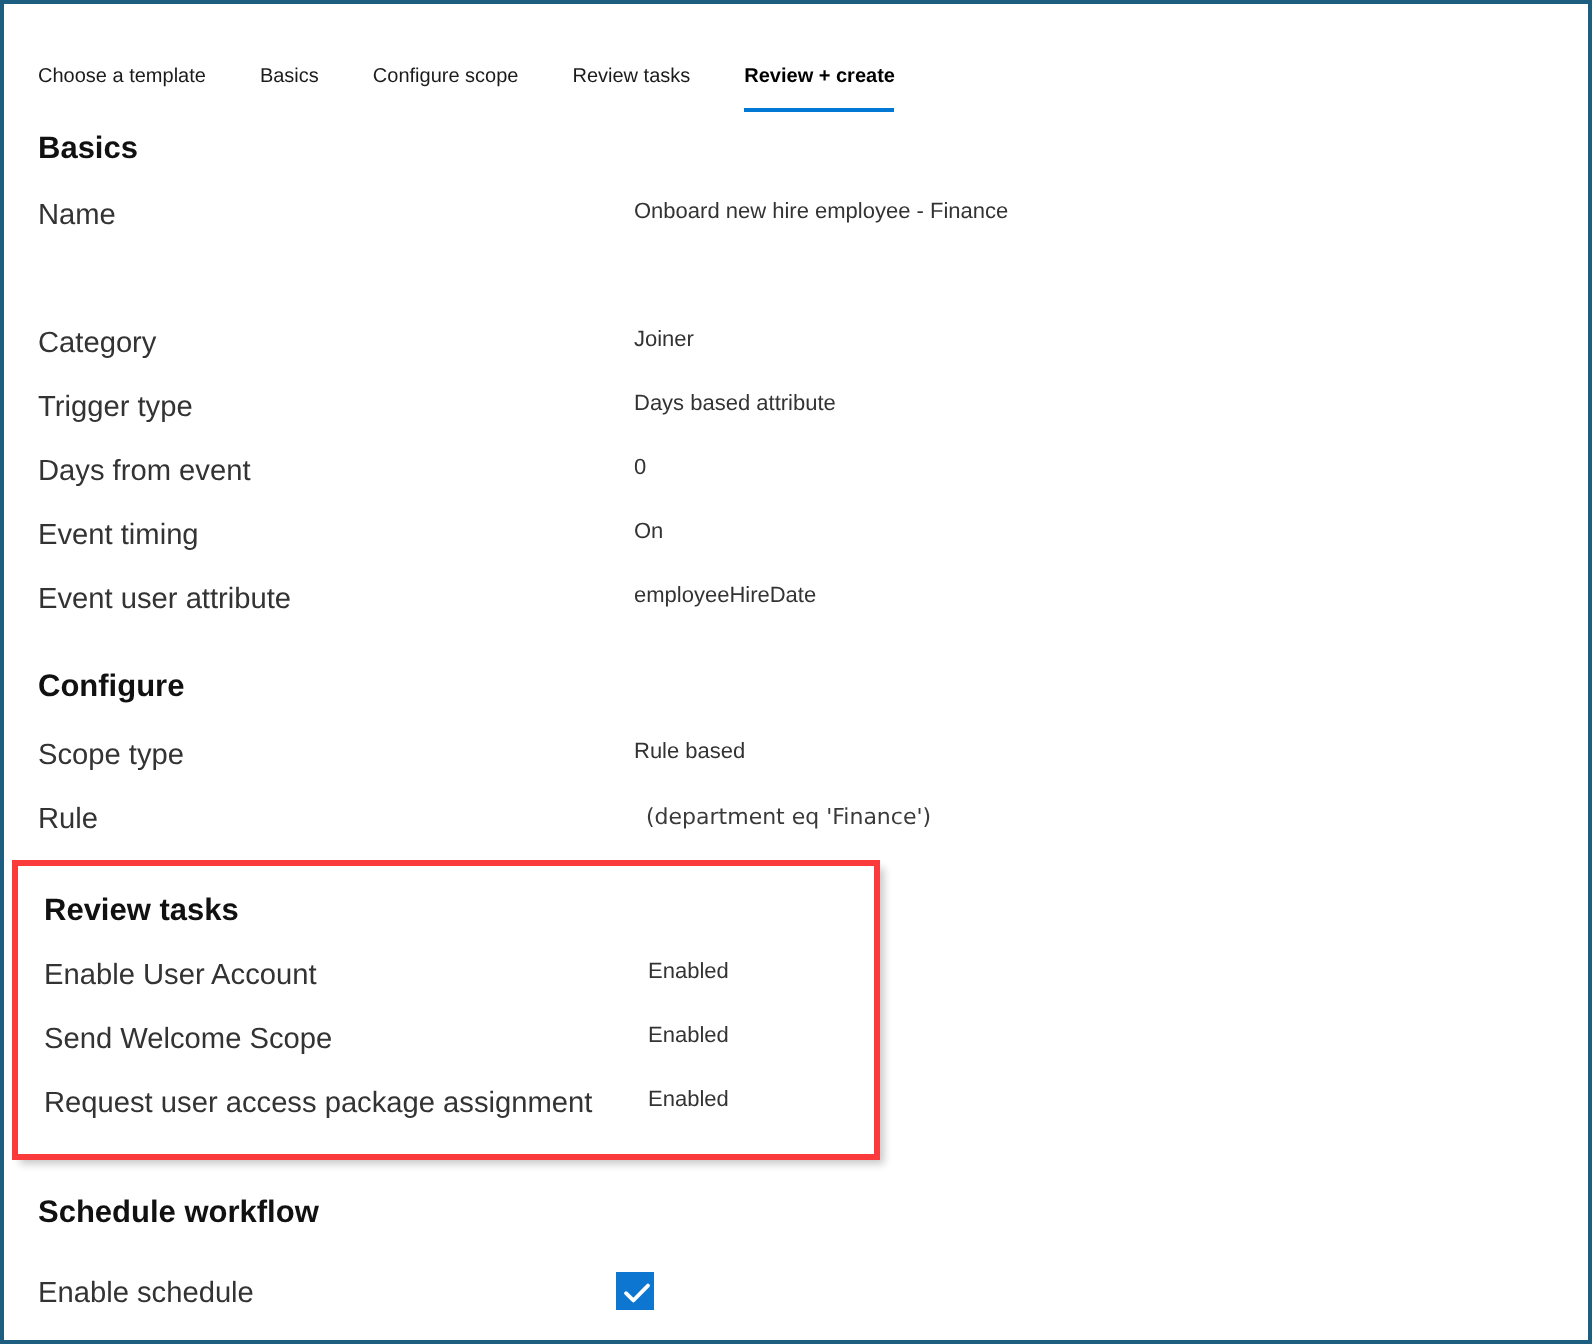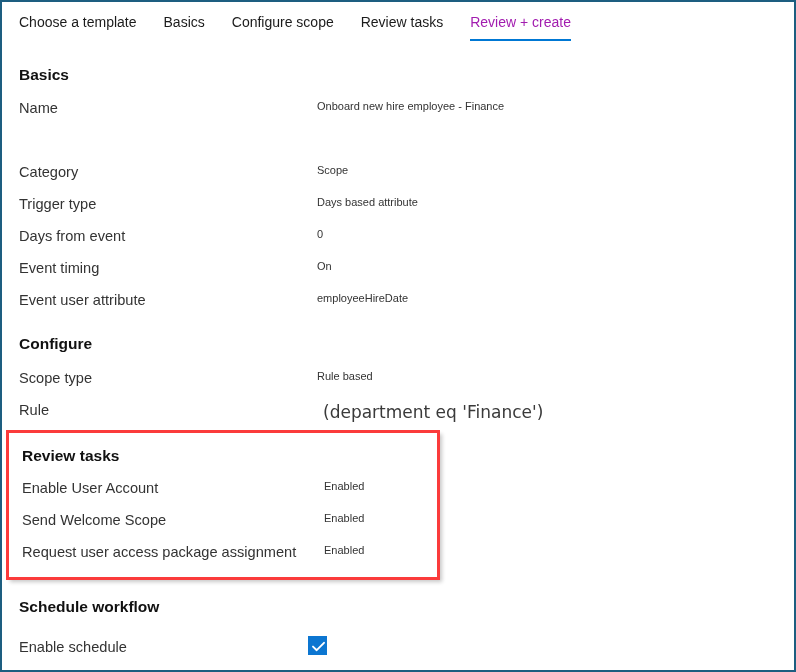--- a/index.html
+++ b/index.html
@@ -30,32 +30,33 @@
     left: 0; top: 0;
     width: 792px;
     height: 44px;
     display: flex;
     align-items: flex-start;
     padding-left: 17px;
     box-sizing: border-box;
   }
   .tab {
     position: relative;
-    font-size: 14px;
+    font-size: 10px;
     color: #1b1b1b;
     line-height: 1;
     padding: 13px 0 12px 0;
     margin-right: 27px;
     white-space: nowrap;
     cursor: pointer;
     user-select: none;
+    margin-top: 19px;
   }
   .tab.selected {
-    font-weight: normal;
-    color: #a21caf;
+    font-weight: bold;
+    color: #000000;
   }
   .tab.selected::after {
     content: "";
     position: absolute;
     left: 0;
     right: 0;
     bottom: 0;
     height: 2px;
     background: #0078d4;
   }
@@ -87,21 +88,21 @@
     position: absolute;
     left: 298px;
     top: 0;
     font-size: 11px;
     color: #333333;
     white-space: nowrap;
   }
   .row .val.alt-font {
     left: 304px;
     font-family: "DejaVu Sans", sans-serif;
-    font-size: 17px;
+    font-size: 11px;
     color: #3a3a3a;
   }
 
   
   #review-tasks-box {
     position: absolute;
     left: 4px;
     top: 428px;
     width: 434px;
     height: 150px;
@@ -154,21 +155,21 @@
   <div class="section-heading" style="top:64px;">Basics</div>
 
   <div class="row" style="top:98px;text-align:center;">
     <span class="lbl">Name</span>
     <span class="val">Onboard new hire employee - Finance</span>
   </div>
 
 
   <div class="row" style="top:162px;">
     <span class="lbl">Category</span>
-    <span class="val">Scope</span>
+    <span class="val">Joiner</span>
   </div>
 
   <div class="row" style="top:194px;">
     <span class="lbl">Trigger type</span>
     <span class="val">Days based attribute</span>
   </div>
 
   <div class="row" style="top:226px;">
     <span class="lbl">Days from event</span>
     <span class="val">0</span>

